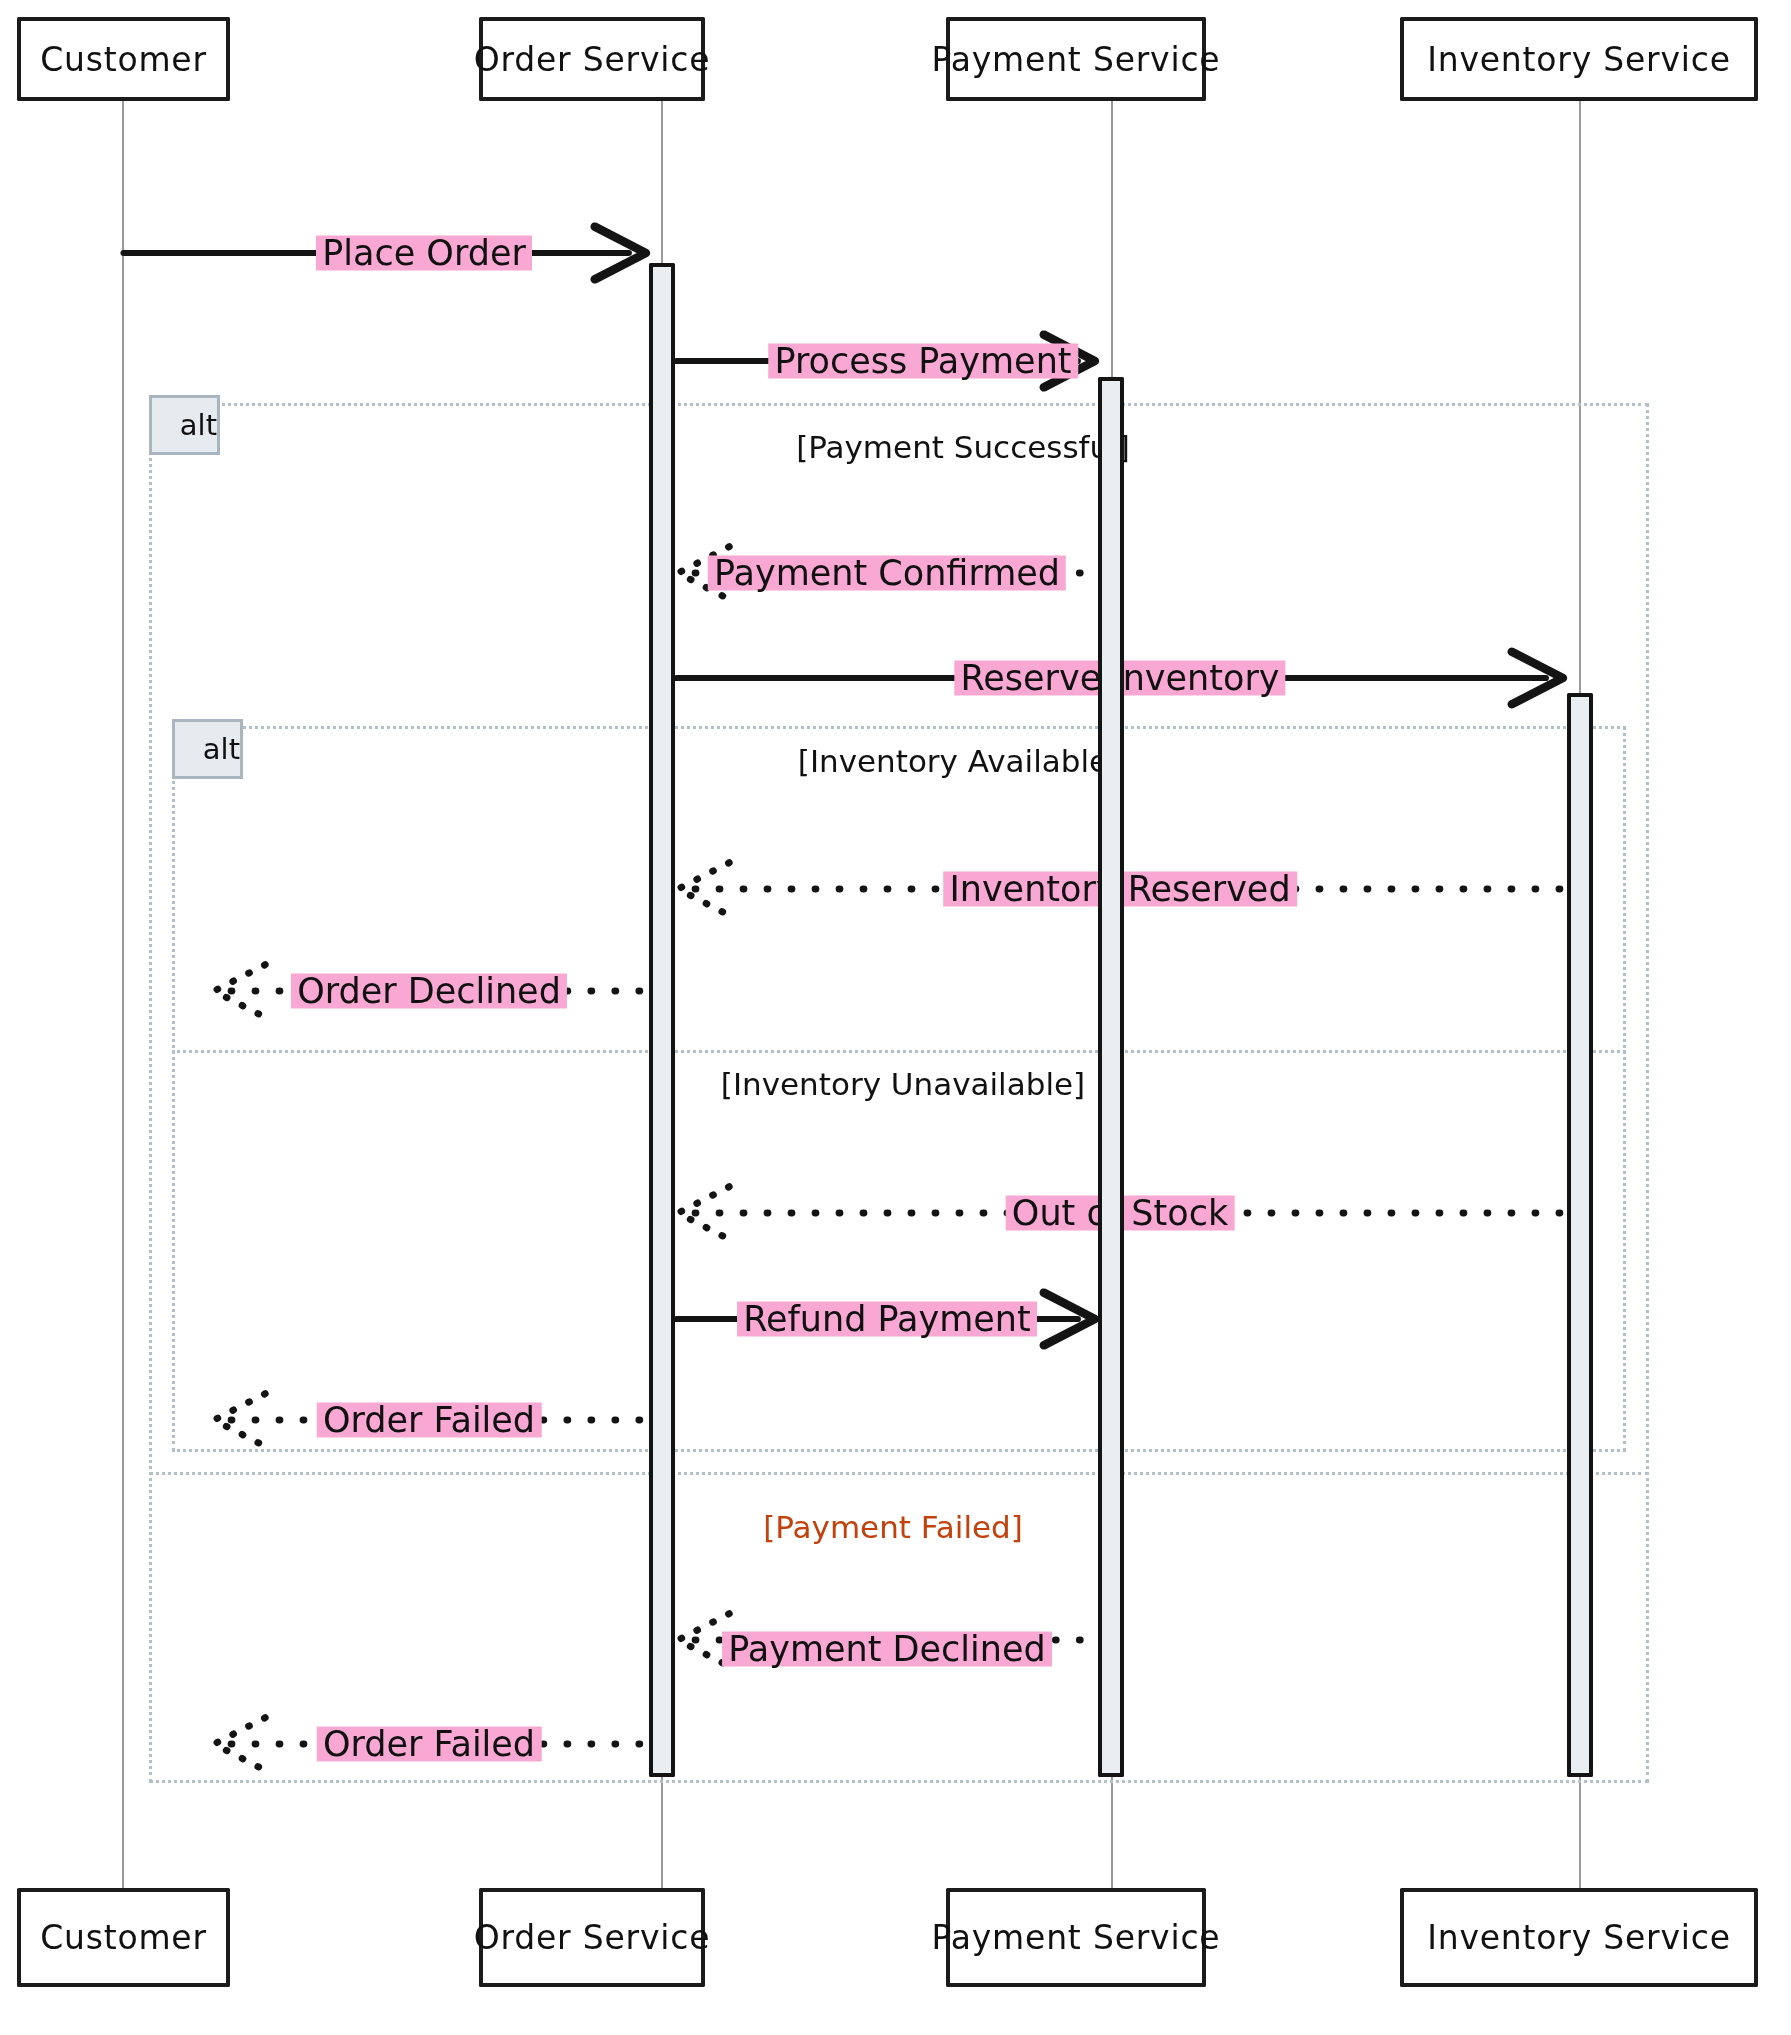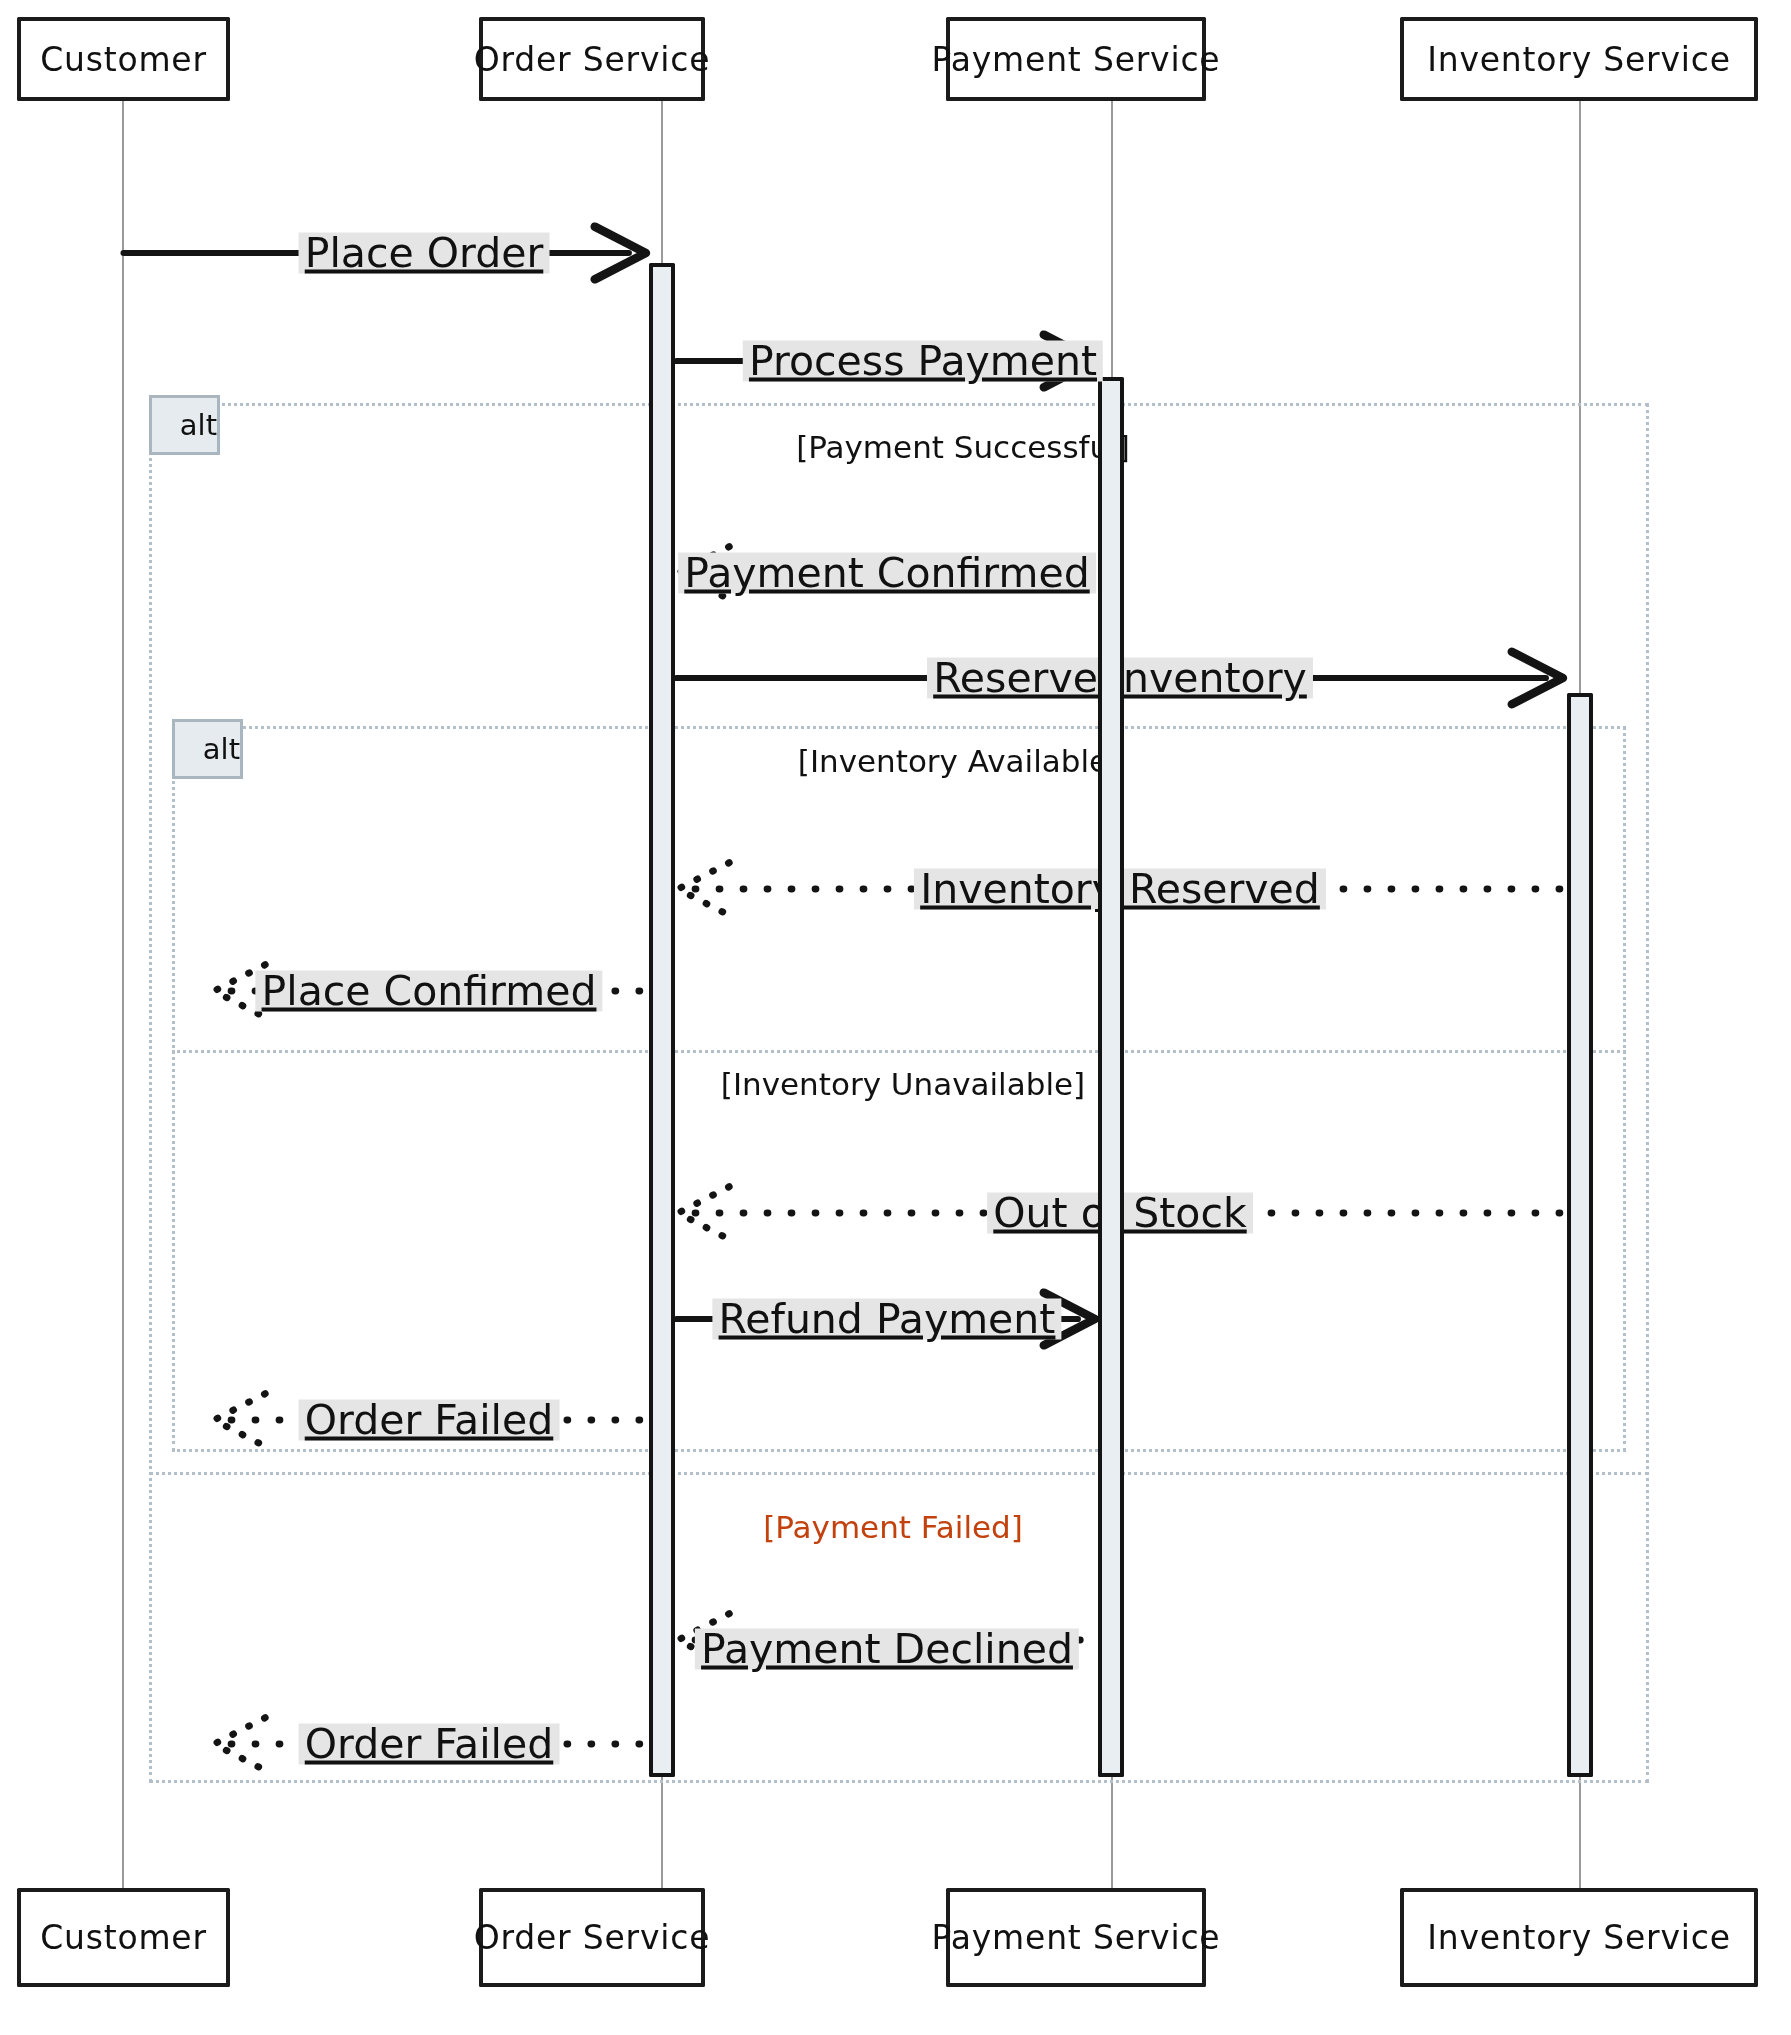--- a/index.html
+++ b/index.html
@@ -66,29 +66,28 @@
     font-size:29px;
     color:#111;
   }
 
   
   .msg{position:absolute;z-index:7;}
   .msg svg{display:block;overflow:visible;}
   .msglabel{
     position:absolute;
     font-family:"DejaVu Sans",sans-serif;
-    font-size:41px;
+    font-size:35px;
     color:#111111;
     white-space:nowrap;
-    background:#e5e5e5;
+    background:#f9a8d4;
     padding:0 6.2px;
     transform:translate(-50%,-50%);
     z-index:9;
     line-height:1;
-    text-decoration:underline;
   }
   .msglabel.behind{ z-index:5; }
 
   
   .guard{
     position:absolute;
     font-family:"DejaVu Sans",sans-serif;
     font-size:31px;
     color:#111111;
     white-space:nowrap;
@@ -158,21 +157,21 @@
           <path d="M 70 6 L 4 40 L 70 74" fill="none" stroke="#141414" stroke-width="9" stroke-linecap="round" stroke-linejoin="round" stroke-dasharray="1 22"></path>
         </svg>
       </div>
       <div class="msglabel behind" style="left: 1120px; top: 889px; color: rgb(17, 17, 17);">Inventory Reserved</div>
       <div class="msg" style="left: 211px; top: 960px; width: 438px; height: 62px;">
         <svg width="438" height="62" viewBox="0 0 566 80">
           <line x1="26" y1="40" x2="564" y2="40" stroke="#141414" stroke-linecap="round" stroke-width="9" stroke-dasharray="1 30"></line>
           <path d="M 70 6 L 4 40 L 70 74" fill="none" stroke="#141414" stroke-width="9" stroke-linecap="round" stroke-linejoin="round" stroke-dasharray="1 22"></path>
         </svg>
       </div>
-      <div class="msglabel" style="left: 429px; top: 991px; color: rgb(17, 17, 17);">Place Confirmed</div>
+      <div class="msglabel" style="left: 429px; top: 991px; color: rgb(17, 17, 17);">Order Declined</div>
       <div class="msg" style="left: 675px; top: 1182px; width: 891px; height: 62px; z-index: 5;">
         <svg width="891" height="62" viewBox="0 0 1151 80">
           <line x1="26" y1="40" x2="1149" y2="40" stroke="#141414" stroke-linecap="round" stroke-width="9" stroke-dasharray="1 30"></line>
           <path d="M 70 6 L 4 40 L 70 74" fill="none" stroke="#141414" stroke-width="9" stroke-linecap="round" stroke-linejoin="round" stroke-dasharray="1 22"></path>
         </svg>
       </div>
       <div class="msglabel behind" style="left: 1120px; top: 1213px; color: rgb(17, 17, 17);">Out of Stock</div>
       <div class="msg" style="left: 675px; top: 1288px; width: 423px; height: 62px;">
         <svg width="423" height="62" viewBox="0 0 546 80">
           <line x1="2" y1="40" x2="520" y2="40" stroke="#141414" stroke-linecap="round" stroke-width="8"></line>

